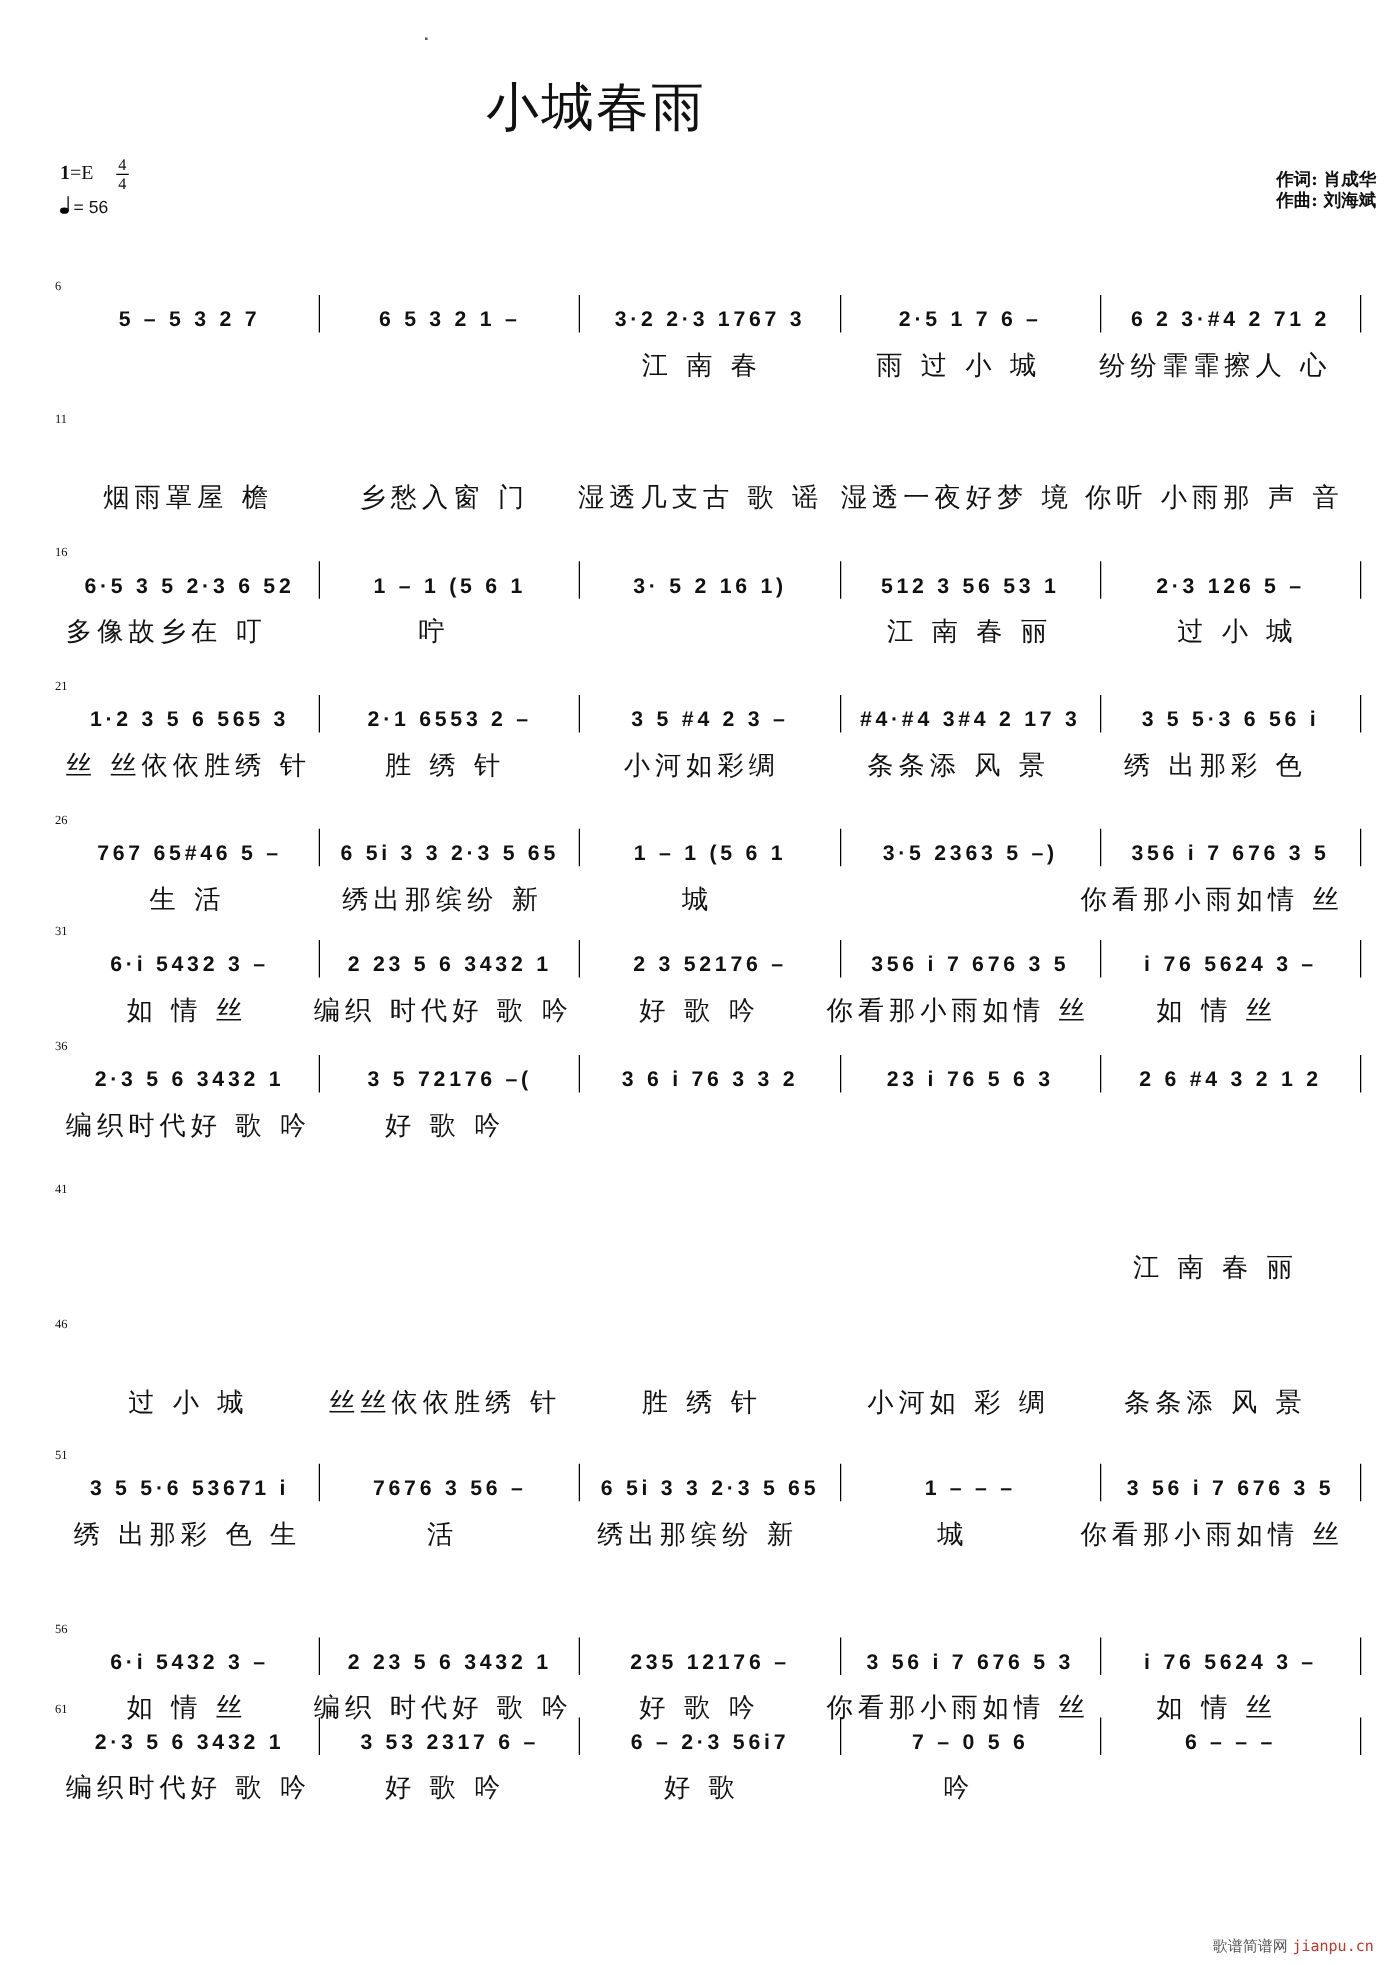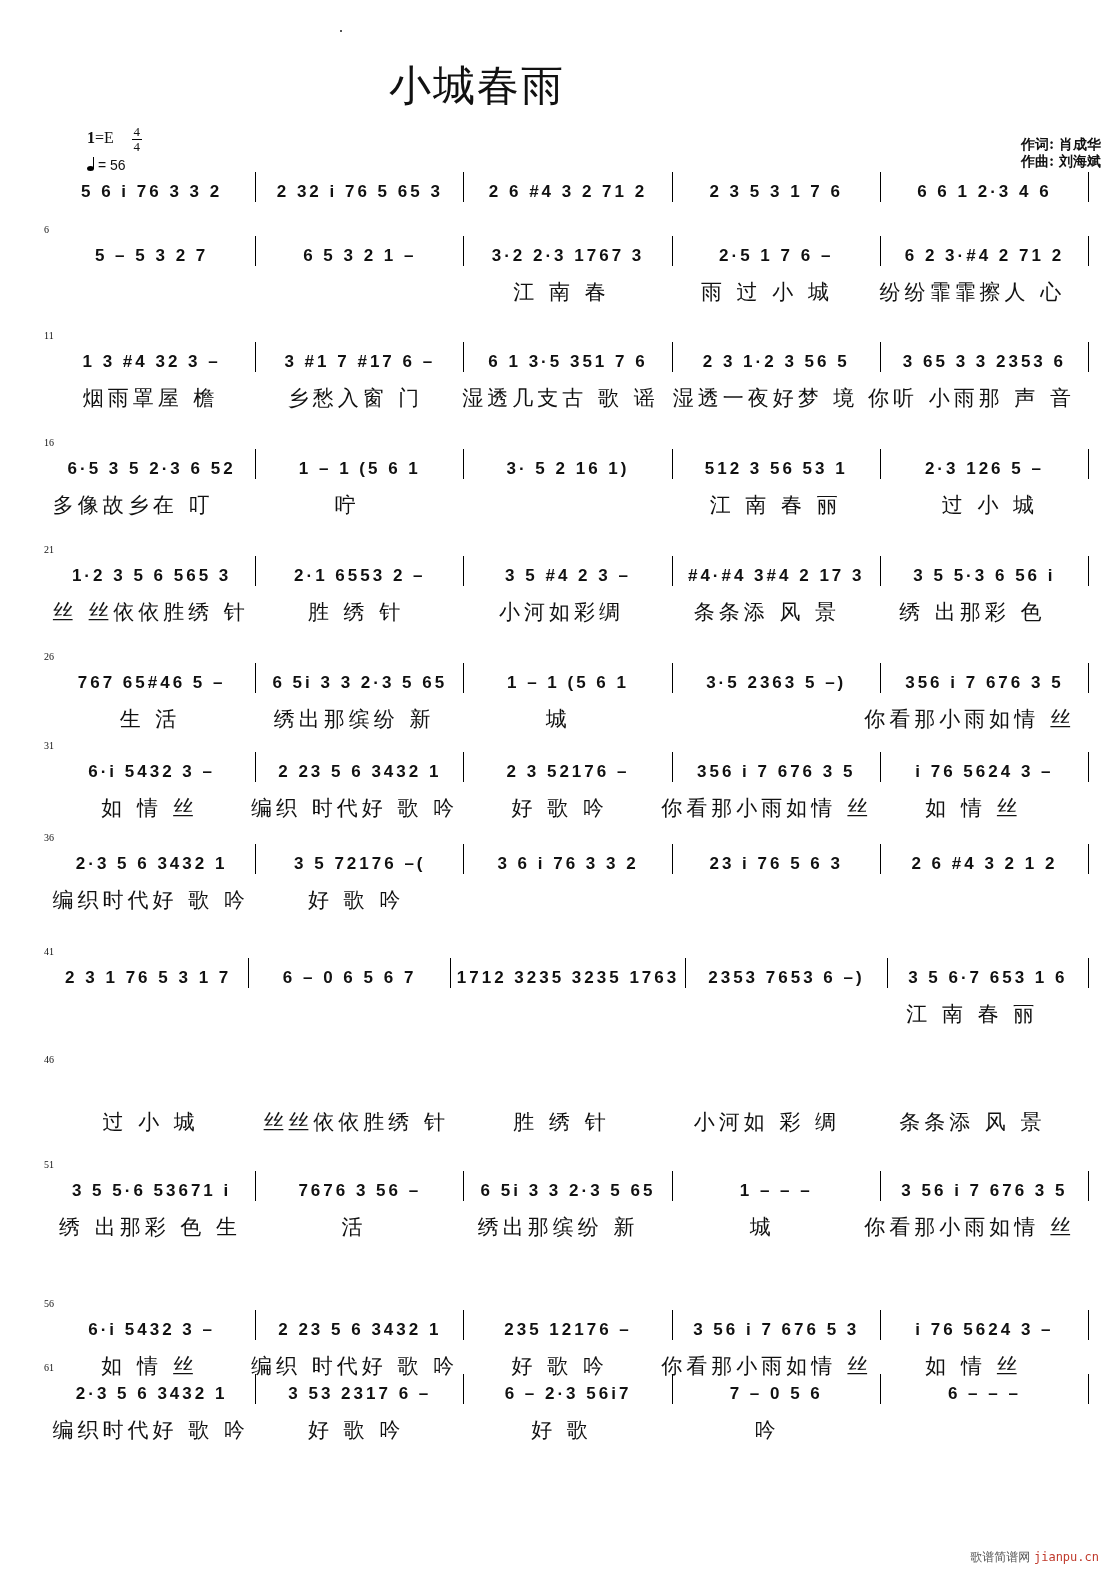--- a/index.html
+++ b/index.html
@@ -1,20 +1,20 @@
 <!DOCTYPE html>
 <html><head>
 <meta charset="utf-8">
 <style>
   html, body { margin: 0; padding: 0; background: #ffffff; }
   body { width: 1111px; height: 1572px; position: relative; overflow: hidden;
          font-family: "DejaVu Sans", "Liberation Sans", sans-serif; color: #111; }
   .title { position: absolute; top: 58px; left: 0; width: 954px; text-align: center;
            font-size: 42px; font-weight: 400; letter-spacing: 2px; }
-  .meta-left { position: absolute; left: 48px; top: 126px; font-family: "Liberation Serif", serif; margin-left: 39px; }
+  .meta-left { position: absolute; left: 48px; top: 126px; font-family: "Liberation Serif", serif; }
   .key { font-size: 16px; font-weight: bold; }
   .key span { font-weight: normal; }
   .tsig { display: inline-block; vertical-align: middle; margin-left: 14px; text-align: center;
           font-weight: bold; font-size: 13px; line-height: 12px; }
   .tsig .bar { border-top: 1px solid #000; width: 10px; margin: 1px auto; }
   .tempo { font-size: 14px; margin-top: 4px; font-family: "Liberation Sans", sans-serif; }
   .tempo .note { display: inline-block; width: 7px; height: 5px; background: #000; border-radius: 50%;
                  position: relative; top: 1px; }
   .tempo .note::after { content: ""; position: absolute; right: 0; bottom: 2px; width: 1px; height: 12px; background: #000; }
   .credits { position: absolute; right: 10px; top: 136px; font-size: 14px; font-weight: bold;
@@ -56,27 +56,20 @@
 </div>
 
 <div class="credits">
   <div>作词: 肖成华</div>
   <div>作曲: 刘海斌</div>
 </div>
 
 <div id="score">
     <div class="system" style="top: 160px; height: 90px;">
       <div class="measure-num" style="top: 0px;"></div>
-      <div class="notes-row" style="top: 12px;">
-        <div class="measure">5 6  i 76  3 3  2</div>
-        <div class="measure">2 32 i 76 5 65 3</div>
-        <div class="measure">2 6 #4 3  2 71 2</div>
-        <div class="measure">2 3  5 3  1 7  6</div>
-        <div class="measure">6  6 1  2·3  4 6</div>
-      </div>
       <div class="lyrics-row" style="top: 54px;">
         <div class="lseg"></div>
         <div class="lseg"></div>
         <div class="lseg"></div>
         <div class="lseg"></div>
         <div class="lseg"></div>
       </div>
     </div>
     <div class="system" style="top: 224px; height: 90px;">
       <div class="measure-num" style="top: 0px;">6</div>
@@ -90,27 +83,20 @@
       <div class="lyrics-row" style="top: 54px;">
         <div class="lseg"></div>
         <div class="lseg"></div>
         <div class="lseg">江 南 春</div>
         <div class="lseg">雨 过 小 城</div>
         <div class="lseg">纷纷霏霏擦人 心</div>
       </div>
     </div>
     <div class="system" style="top: 330px; height: 90px;">
       <div class="measure-num" style="top: 0px;">11</div>
-      <div class="notes-row" style="top: 12px;">
-        <div class="measure">1 3 #4 32 3 –</div>
-        <div class="measure">3 #1  7 #17  6 –</div>
-        <div class="measure">6 1 3·5 351 7 6</div>
-        <div class="measure">2 3 1·2 3 56 5</div>
-        <div class="measure">3 65 3 3 2353 6</div>
-      </div>
       <div class="lyrics-row" style="top: 54px;">
         <div class="lseg">烟雨罩屋 檐</div>
         <div class="lseg">乡愁入窗 门</div>
         <div class="lseg">湿透几支古 歌 谣</div>
         <div class="lseg">湿透一夜好梦 境</div>
         <div class="lseg">你听 小雨那 声 音</div>
       </div>
     </div>
     <div class="system" style="top: 437px; height: 90px;">
       <div class="measure-num" style="top: 0px;">16</div>
@@ -192,27 +178,20 @@
       <div class="lyrics-row" style="top: 54px;">
         <div class="lseg">编织时代好 歌 吟</div>
         <div class="lseg">好 歌 吟</div>
         <div class="lseg"></div>
         <div class="lseg"></div>
         <div class="lseg"></div>
       </div>
     </div>
     <div class="system" style="top: 946px; height: 90px;">
       <div class="measure-num" style="top: 0px;">41</div>
-      <div class="notes-row" style="top: 12px;">
-        <div class="measure">2 3 1 76 5 3 1 7</div>
-        <div class="measure">6 – 0  6 5 6 7</div>
-        <div class="measure">1712 3235 3235 1763</div>
-        <div class="measure">2353 7653 6 –)</div>
-        <div class="measure">3 5 6·7 653 1 6</div>
-      </div>
       <div class="lyrics-row" style="top: 54px;">
         <div class="lseg"></div>
         <div class="lseg"></div>
         <div class="lseg"></div>
         <div class="lseg"></div>
         <div class="lseg">江 南 春 丽</div>
       </div>
     </div>
     <div class="system" style="top: 1054px; height: 90px;">
       <div class="measure-num" style="top: 0px;">46</div>

